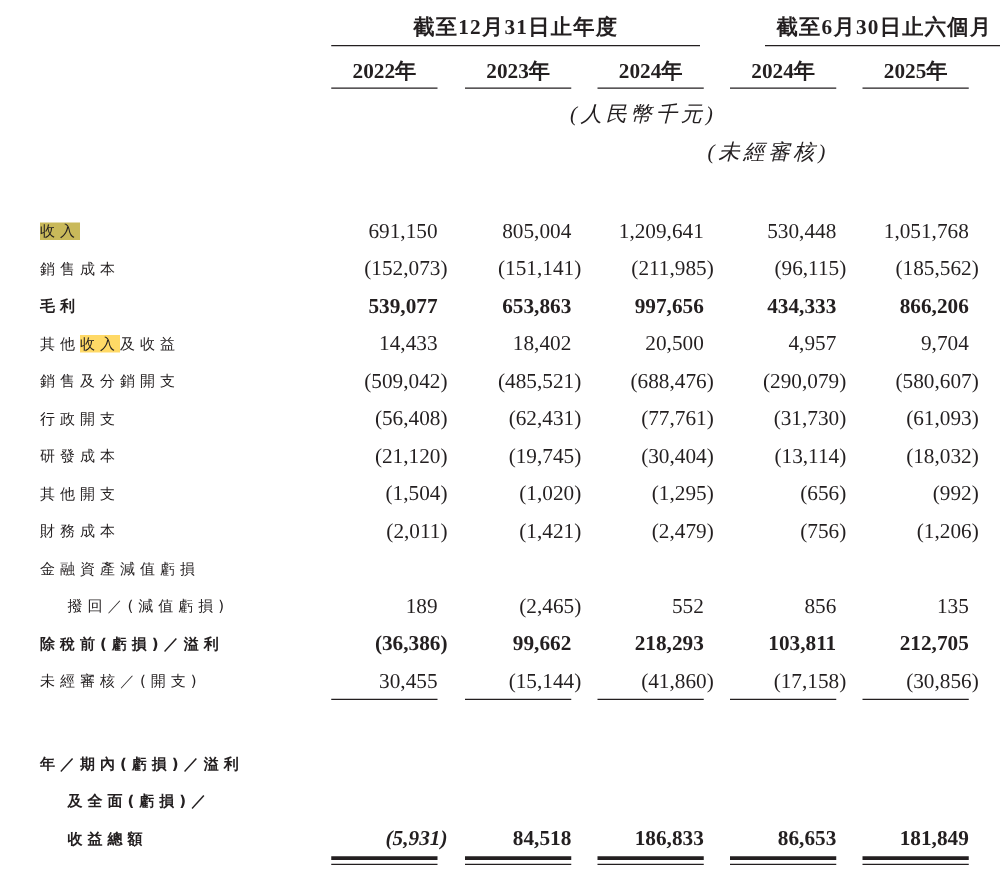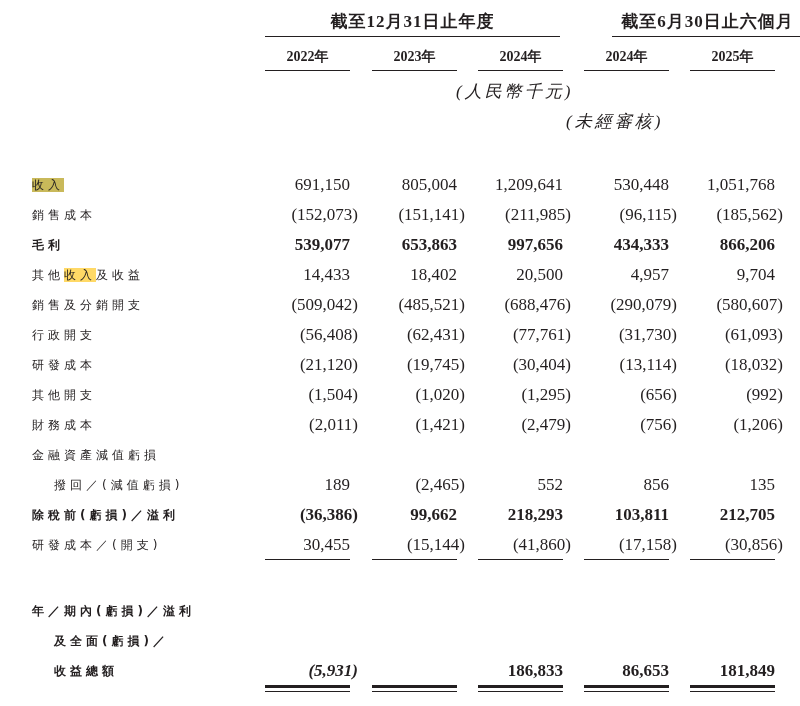--- a/index.html
+++ b/index.html
@@ -9,21 +9,21 @@
     color: #231f20;
   }
   .hdr-period {
     position: absolute; top: 8px; height: 28px;
     font-size: 17px; font-weight: bold; text-align: center; line-height: 28px;
     letter-spacing: 1px;
     border-bottom: 1.5px solid #231f20;
   }
   .hdr-year {
     position: absolute; top: 44px; height: 26px;
-    font-size: 14px; font-weight: bold; text-align: center; line-height: 26px;
+    font-size: 17px; font-weight: bold; text-align: center; line-height: 26px;
     border-bottom: 1.5px solid #231f20;
   }
   .unit-note {
     position: absolute; font-size: 17px; font-style: italic; letter-spacing: 3px;
     white-space: nowrap;
   }
   .row { position: absolute; left: 0; width: 800px; height: 30px; }
   .label {
     position: absolute; left: 32px; top: 0; height: 30px; line-height: 30px;
     font-size: 12px; letter-spacing: 4px; white-space: nowrap;
@@ -163,21 +163,21 @@
 <div class="row" style="top:500px;">
   <div class="label bold">除稅前(虧損)／溢利</div>
   <div class="cell c1 bold" style="width:93px;">(36,386)</div>
   <div class="cell c2 bold">99,662</div>
   <div class="cell c3 bold">218,293</div>
   <div class="cell c4 bold">103,811</div>
   <div class="cell c5 bold">212,705</div>
 </div>
 
 <div class="row" style="top:530px;">
-  <div class="label">研發成本／(開支)</div>
+  <div class="label">未經審核／(開支)</div>
   <div class="cell c1">30,455</div>
   <div class="cell c2" style="width:93px;">(15,144)</div>
   <div class="cell c3" style="width:93px;">(41,860)</div>
   <div class="cell c4" style="width:93px;">(17,158)</div>
   <div class="cell c5" style="width:93px;">(30,856)</div>
 </div>
 
 <div class="rule-single" style="left:265px; width:85px; top:559px;"></div>
 <div class="rule-single" style="left:372px; width:85px; top:559px;"></div>
 <div class="rule-single" style="left:478px; width:85px; top:559px;"></div>
@@ -186,20 +186,21 @@
 
 <div class="row" style="top:596px;">
   <div class="label bold">年／期內(虧損)／溢利</div>
 </div>
 <div class="row" style="top:626px;">
   <div class="label bold indent">及全面(虧損)／</div>
 </div>
 <div class="row" style="top:656px;">
   <div class="label bold indent">收益總額</div>
   <div class="cell c1 bold" style="width:93px;font-style:italic;">(5,931)</div>
+  <div class="cell c2 bold">84,518</div>
   <div class="cell c3 bold">186,833</div>
   <div class="cell c4 bold">86,653</div>
   <div class="cell c5 bold">181,849</div>
 </div>
 
 <div class="rule-double" style="left:265px; width:85px; top:685px;"></div>
 <div class="rule-double" style="left:372px; width:85px; top:685px;"></div>
 <div class="rule-double" style="left:478px; width:85px; top:685px;"></div>
 <div class="rule-double" style="left:584px; width:85px; top:685px;"></div>
 <div class="rule-double" style="left:690px; width:85px; top:685px;"></div>

